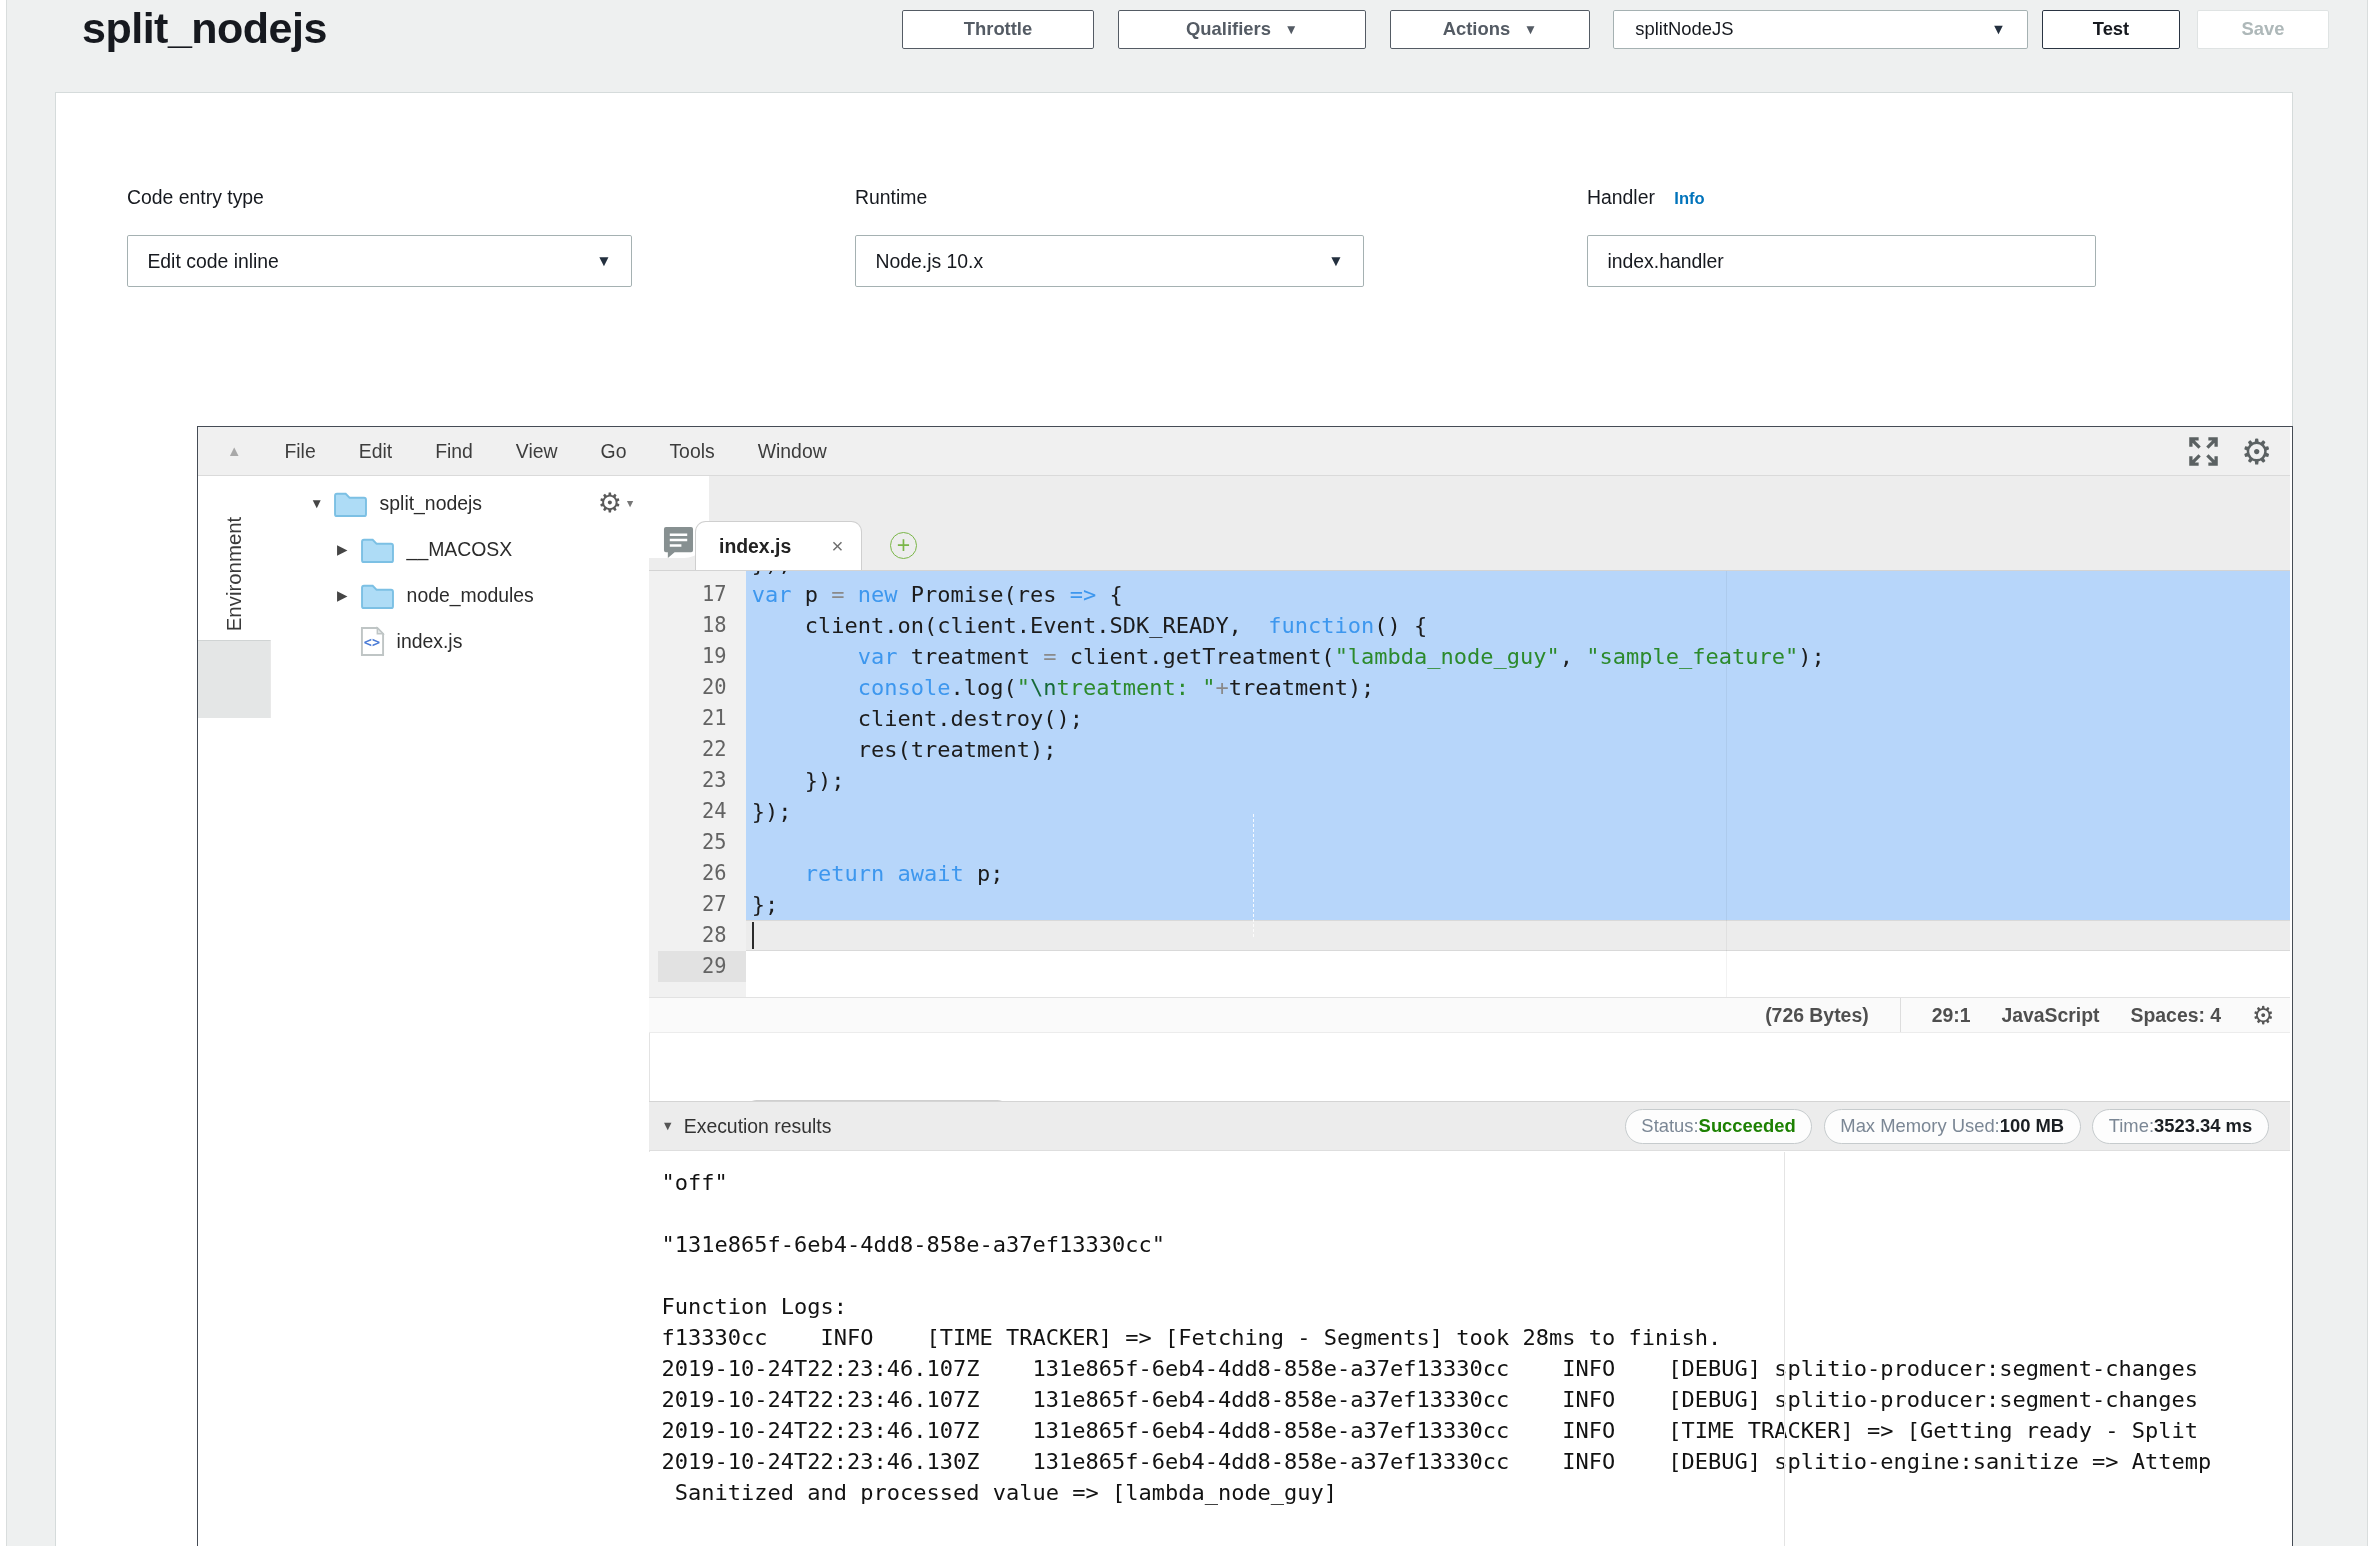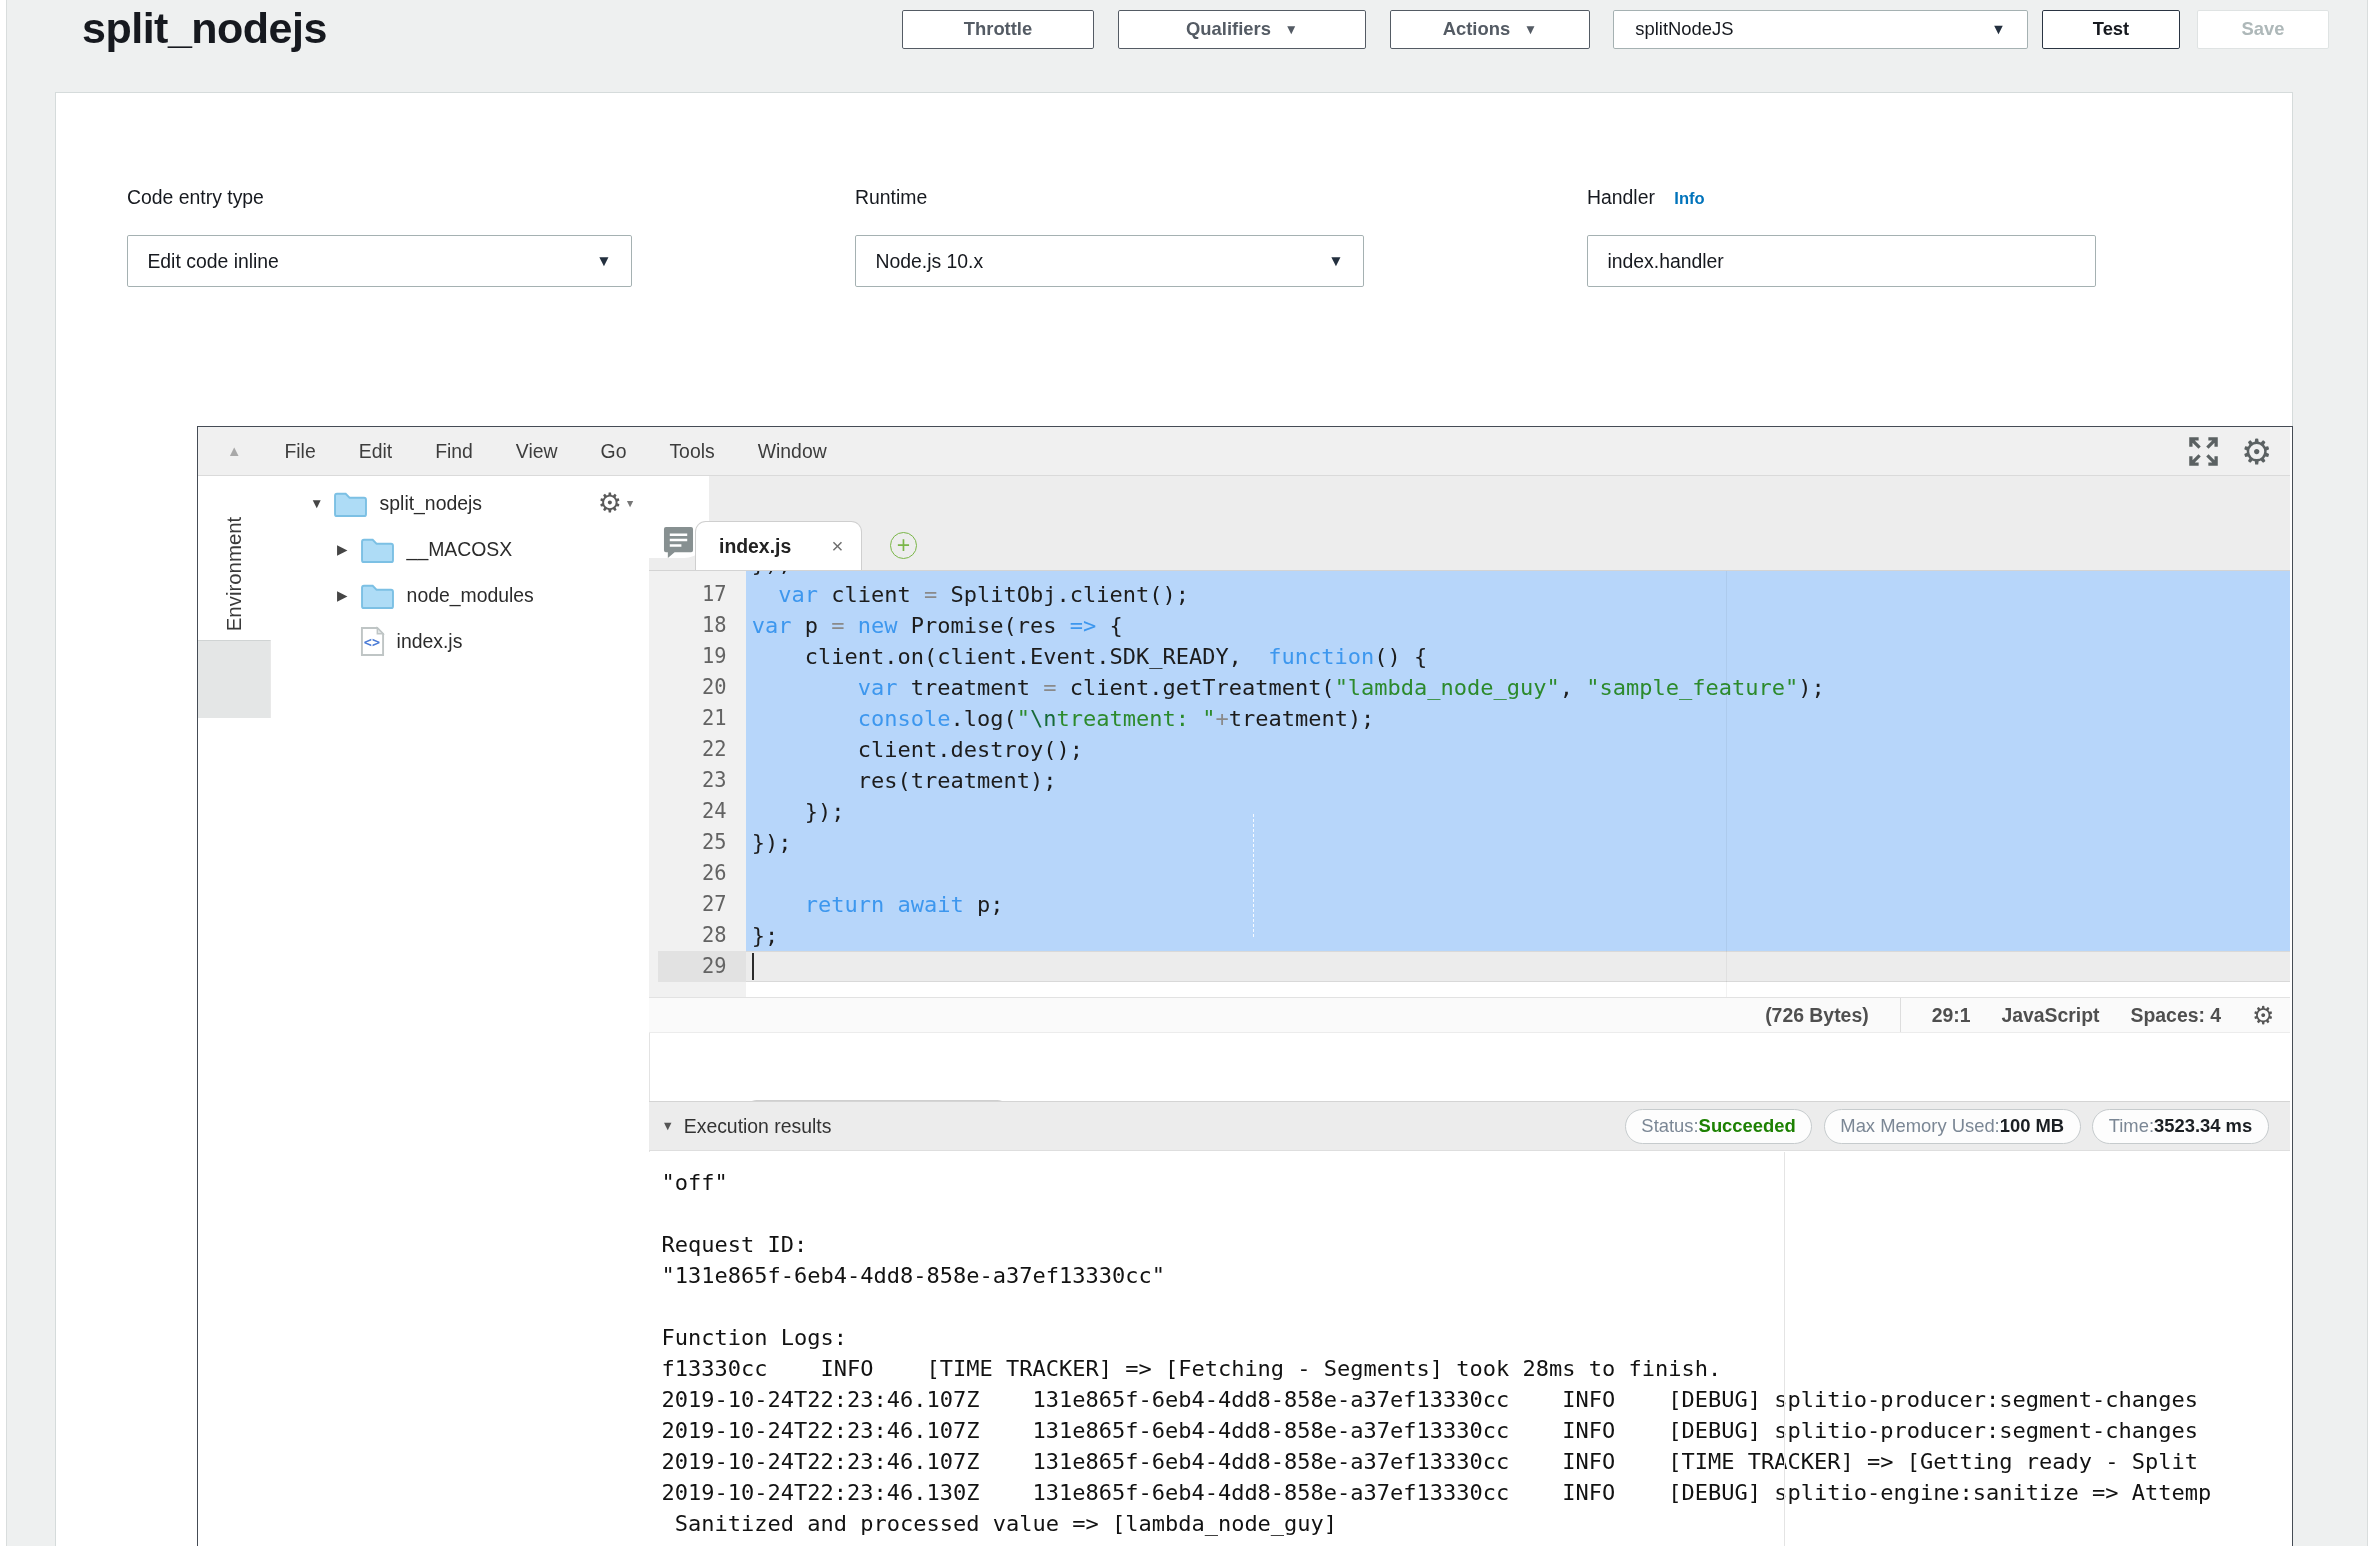--- a/index.html
+++ b/index.html
@@ -312,21 +312,20 @@
             <div class="gut-row">24</div>
             <div class="gut-row">25</div>
             <div class="gut-row">26</div>
             <div class="gut-row">27</div>
             <div class="gut-row">28</div>
             <div class="gut-row gut-active">29</div>
           </div>
         </div>
       <div id="code-rows">
           <div class="code-row sel row-partial"><span>});</span></div>
-          <div class="code-row sel"><span class="c-p">  </span><span class="c-k">var</span><span class="c-p"> client </span><span class="c-o">=</span><span class="c-p"> SplitObj.client();</span></div>
           <div class="code-row sel"><span class="c-k">var</span><span class="c-p"> p </span><span class="c-o">=</span><span class="c-p"> </span><span class="c-k">new</span><span class="c-p"> Promise(res </span><span class="c-k">=&gt;</span><span class="c-p"> {</span></div>
           <div class="code-row sel"><span class="c-p">    client.on(client.Event.SDK_READY,  </span><span class="c-k">function</span><span class="c-p">() {</span></div>
           <div class="code-row sel"><span class="c-p">        </span><span class="c-k">var</span><span class="c-p"> treatment </span><span class="c-o">=</span><span class="c-p"> client.getTreatment(</span><span class="c-s">"lambda_node_guy"</span><span class="c-p">, </span><span class="c-s">"sample_feature"</span><span class="c-p">);</span></div>
           <div class="code-row sel"><span class="c-p">        </span><span class="c-k">console</span><span class="c-p">.log(</span><span class="c-s">"</span><span class="c-e">\n</span><span class="c-s">treatment: "</span><span class="c-o">+</span><span class="c-p">treatment);</span></div>
           <div class="code-row sel"><span class="c-p">        client.destroy();</span></div>
           <div class="code-row sel"><span class="c-p">        res(treatment);</span></div>
           <div class="code-row sel"><span class="c-p">    });</span></div>
           <div class="code-row sel"><span class="c-p">});</span></div>
           <div class="code-row sel"></div>
           <div class="code-row sel"><span class="c-p">    </span><span class="c-k">return</span><span class="c-p"> </span><span class="c-k">await</span><span class="c-p"> p;</span></div>
@@ -379,21 +378,20 @@
             <span class="lab">Time: </span>
             <span class="val">3523.34 ms</span>
           </span>
         </span>
     </div>
 
     <div class="logpane">
       <div id="log-lines">
           <div class="log-line">"off"</div>
           <div class="log-line"> </div>
-          <div class="log-line">Request ID:</div>
           <div class="log-line">"131e865f-6eb4-4dd8-858e-a37ef13330cc"</div>
           <div class="log-line"> </div>
           <div class="log-line">Function Logs:</div>
           <div class="log-line">f13330cc    INFO    [TIME TRACKER] =&gt; [Fetching - Segments] took 28ms to finish.</div>
           <div class="log-line">2019-10-24T22:23:46.107Z    131e865f-6eb4-4dd8-858e-a37ef13330cc    INFO    [DEBUG] splitio-producer:segment-changes</div>
           <div class="log-line">2019-10-24T22:23:46.107Z    131e865f-6eb4-4dd8-858e-a37ef13330cc    INFO    [DEBUG] splitio-producer:segment-changes</div>
           <div class="log-line">2019-10-24T22:23:46.107Z    131e865f-6eb4-4dd8-858e-a37ef13330cc    INFO    [TIME TRACKER] =&gt; [Getting ready - Split</div>
           <div class="log-line">2019-10-24T22:23:46.130Z    131e865f-6eb4-4dd8-858e-a37ef13330cc    INFO    [DEBUG] splitio-engine:sanitize =&gt; Attemp</div>
           <div class="log-line"> Sanitized and processed value =&gt; [lambda_node_guy]</div>
         </div>

